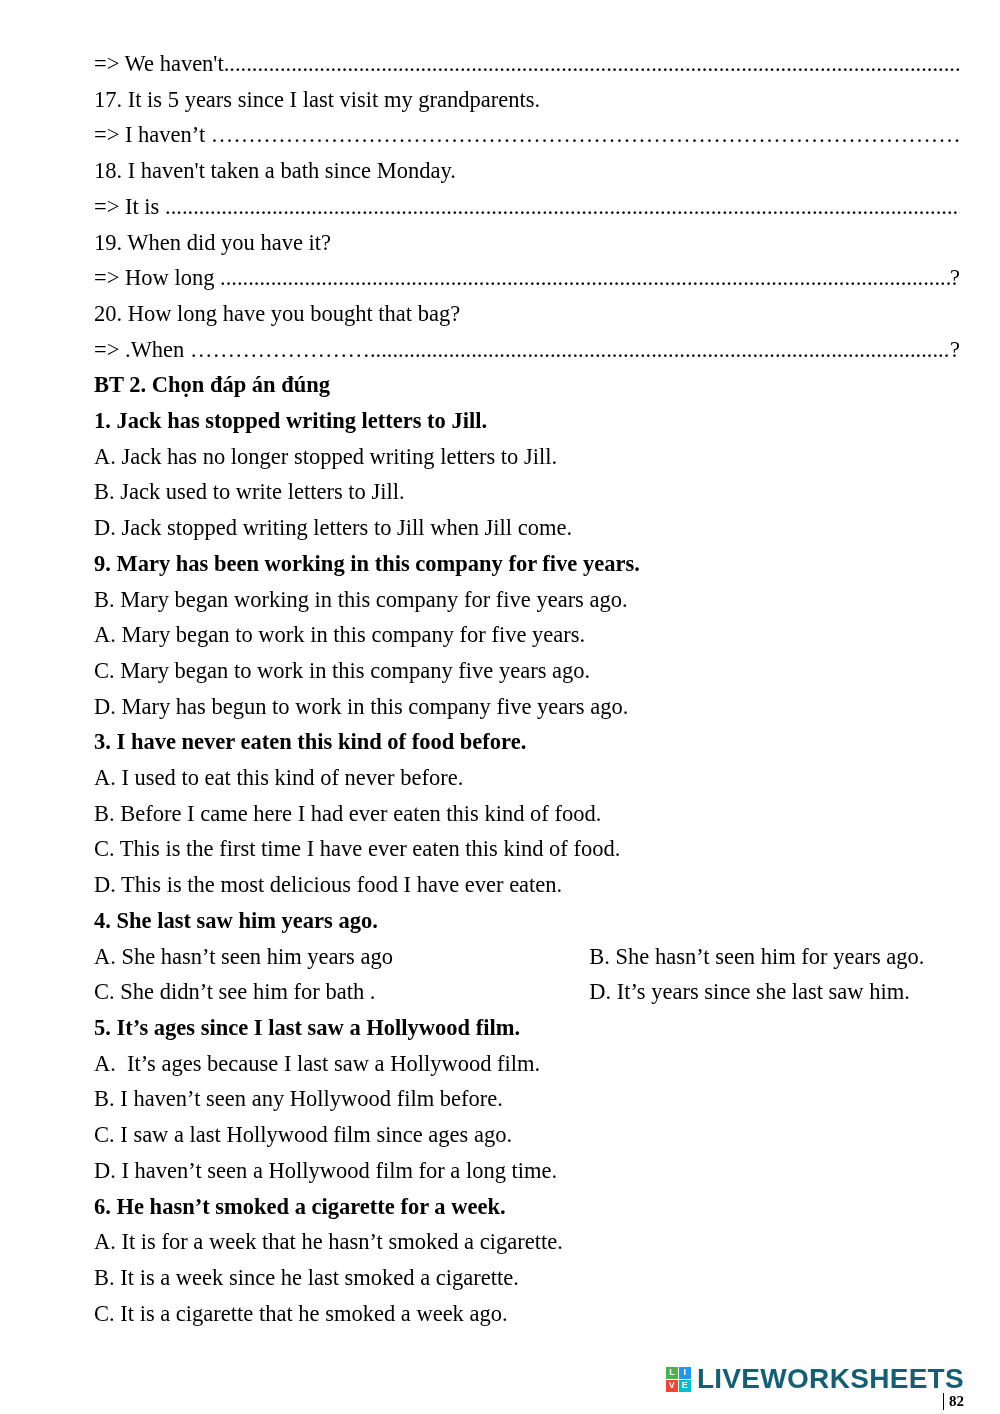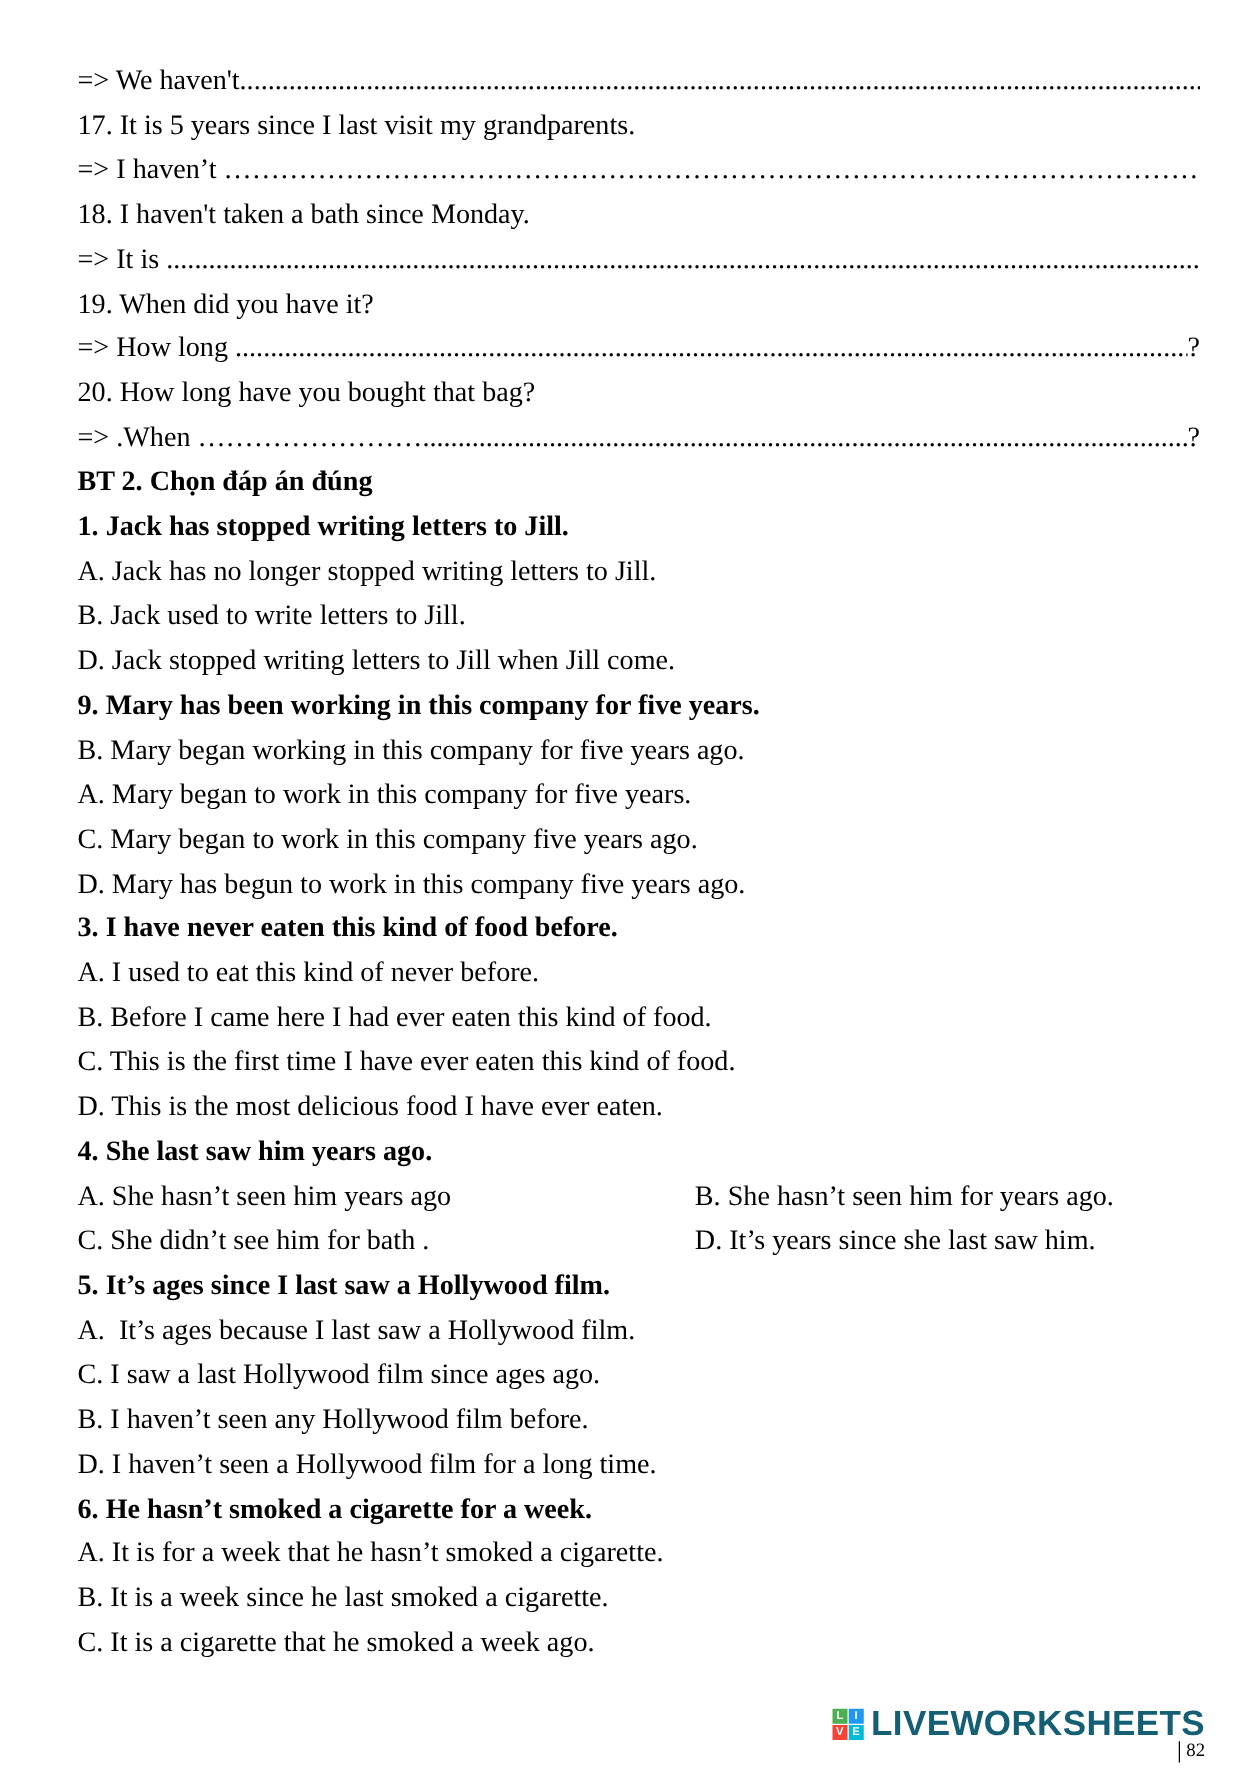--- a/index.html
+++ b/index.html
@@ -7,31 +7,31 @@
   html, body { background: #ffffff; }
   .page {
     position: relative;
     width: 1000px;
     height: 1414px;
     margin: 0 auto;
     background: #ffffff;
     color: #000000;
     font-family: "Liberation Serif", "DejaVu Serif", serif;
     font-size: 22.5px;
-    padding: 46px 40px 0 62px;
+    padding: 46px 40px 0 94px;
     overflow: hidden;
   }
   .content { width: 100%; }
   .line {
     line-height: 35.7px;
     white-space: pre;
     overflow: hidden;
   }
   .line.bold { font-weight: bold; }
-  .line.two-col { display: flex; white-space: pre; }
+  .line.two-col { display: flex; white-space: pre; gap: 19px; }
   .line.two-col .col:first-child { flex: 0 0 55%; }
   .line.fill-line { display: flex; }
   .line.fill-line .lead { white-space: pre; flex: 0 0 auto; }
   .line.fill-line .dots { flex: 1 1 auto; overflow: hidden; white-space: nowrap; }
   .line.fill-line .tail { flex: 0 0 auto; }
   .footer {
     position: absolute;
     right: 36px;
     bottom: 4px;
     display: flex;
@@ -60,21 +60,21 @@
     font-weight: bold;
     font-size: 28px;
     letter-spacing: 0.3px;
   }
   .page-num-wrap {
     margin-top: -2px;
     border-left: 1.6px solid #000;
     padding-left: 5px;
     font-family: "Liberation Serif", serif;
     font-size: 15px;
-    font-weight: normal;
+    font-weight: bold;
     line-height: 17px;
   }
 </style>
 </head>
 <body>
 
 <div class="page">
 
   <div class="content" id="content">
       <div class="line fill-line"><span class="lead">=&gt; We haven't</span><span class="dots">............................................................................................................................................................................................................................................................................................................</span><span class="tail"></span></div>
@@ -99,22 +99,22 @@
       <div class="line bold">3. I have never eaten this kind of food before.</div>
       <div class="line">A. I used to eat this kind of never before.</div>
       <div class="line">B. Before I came here I had ever eaten this kind of food.</div>
       <div class="line">C. This is the first time I have ever eaten this kind of food.</div>
       <div class="line">D. This is the most delicious food I have ever eaten.</div>
       <div class="line bold">4. She last saw him years ago.</div>
       <div class="line two-col"><span class="col">A. She hasn’t seen him years ago</span><span class="col">B. She hasn’t seen him for years ago.</span></div>
       <div class="line two-col"><span class="col">C. She didn’t see him for bath .</span><span class="col">D. It’s years since she last saw him.</span></div>
       <div class="line bold">5. It’s ages since I last saw a Hollywood film.</div>
       <div class="line">A.  It’s ages because I last saw a Hollywood film.</div>
+      <div class="line">B. I haven’t seen any Hollywood film before.</div>
       <div class="line">C. I saw a last Hollywood film since ages ago.</div>
-      <div class="line">B. I haven’t seen any Hollywood film before.</div>
       <div class="line">D. I haven’t seen a Hollywood film for a long time.</div>
       <div class="line bold">6. He hasn’t smoked a cigarette for a week.</div>
       <div class="line">A. It is for a week that he hasn’t smoked a cigarette.</div>
       <div class="line">B. It is a week since he last smoked a cigarette.</div>
       <div class="line">C. It is a cigarette that he smoked a week ago.</div>
     </div>
 
   <div class="footer">
     <div class="logo-row">
       <span class="logo-grid" id="logo-grid">

